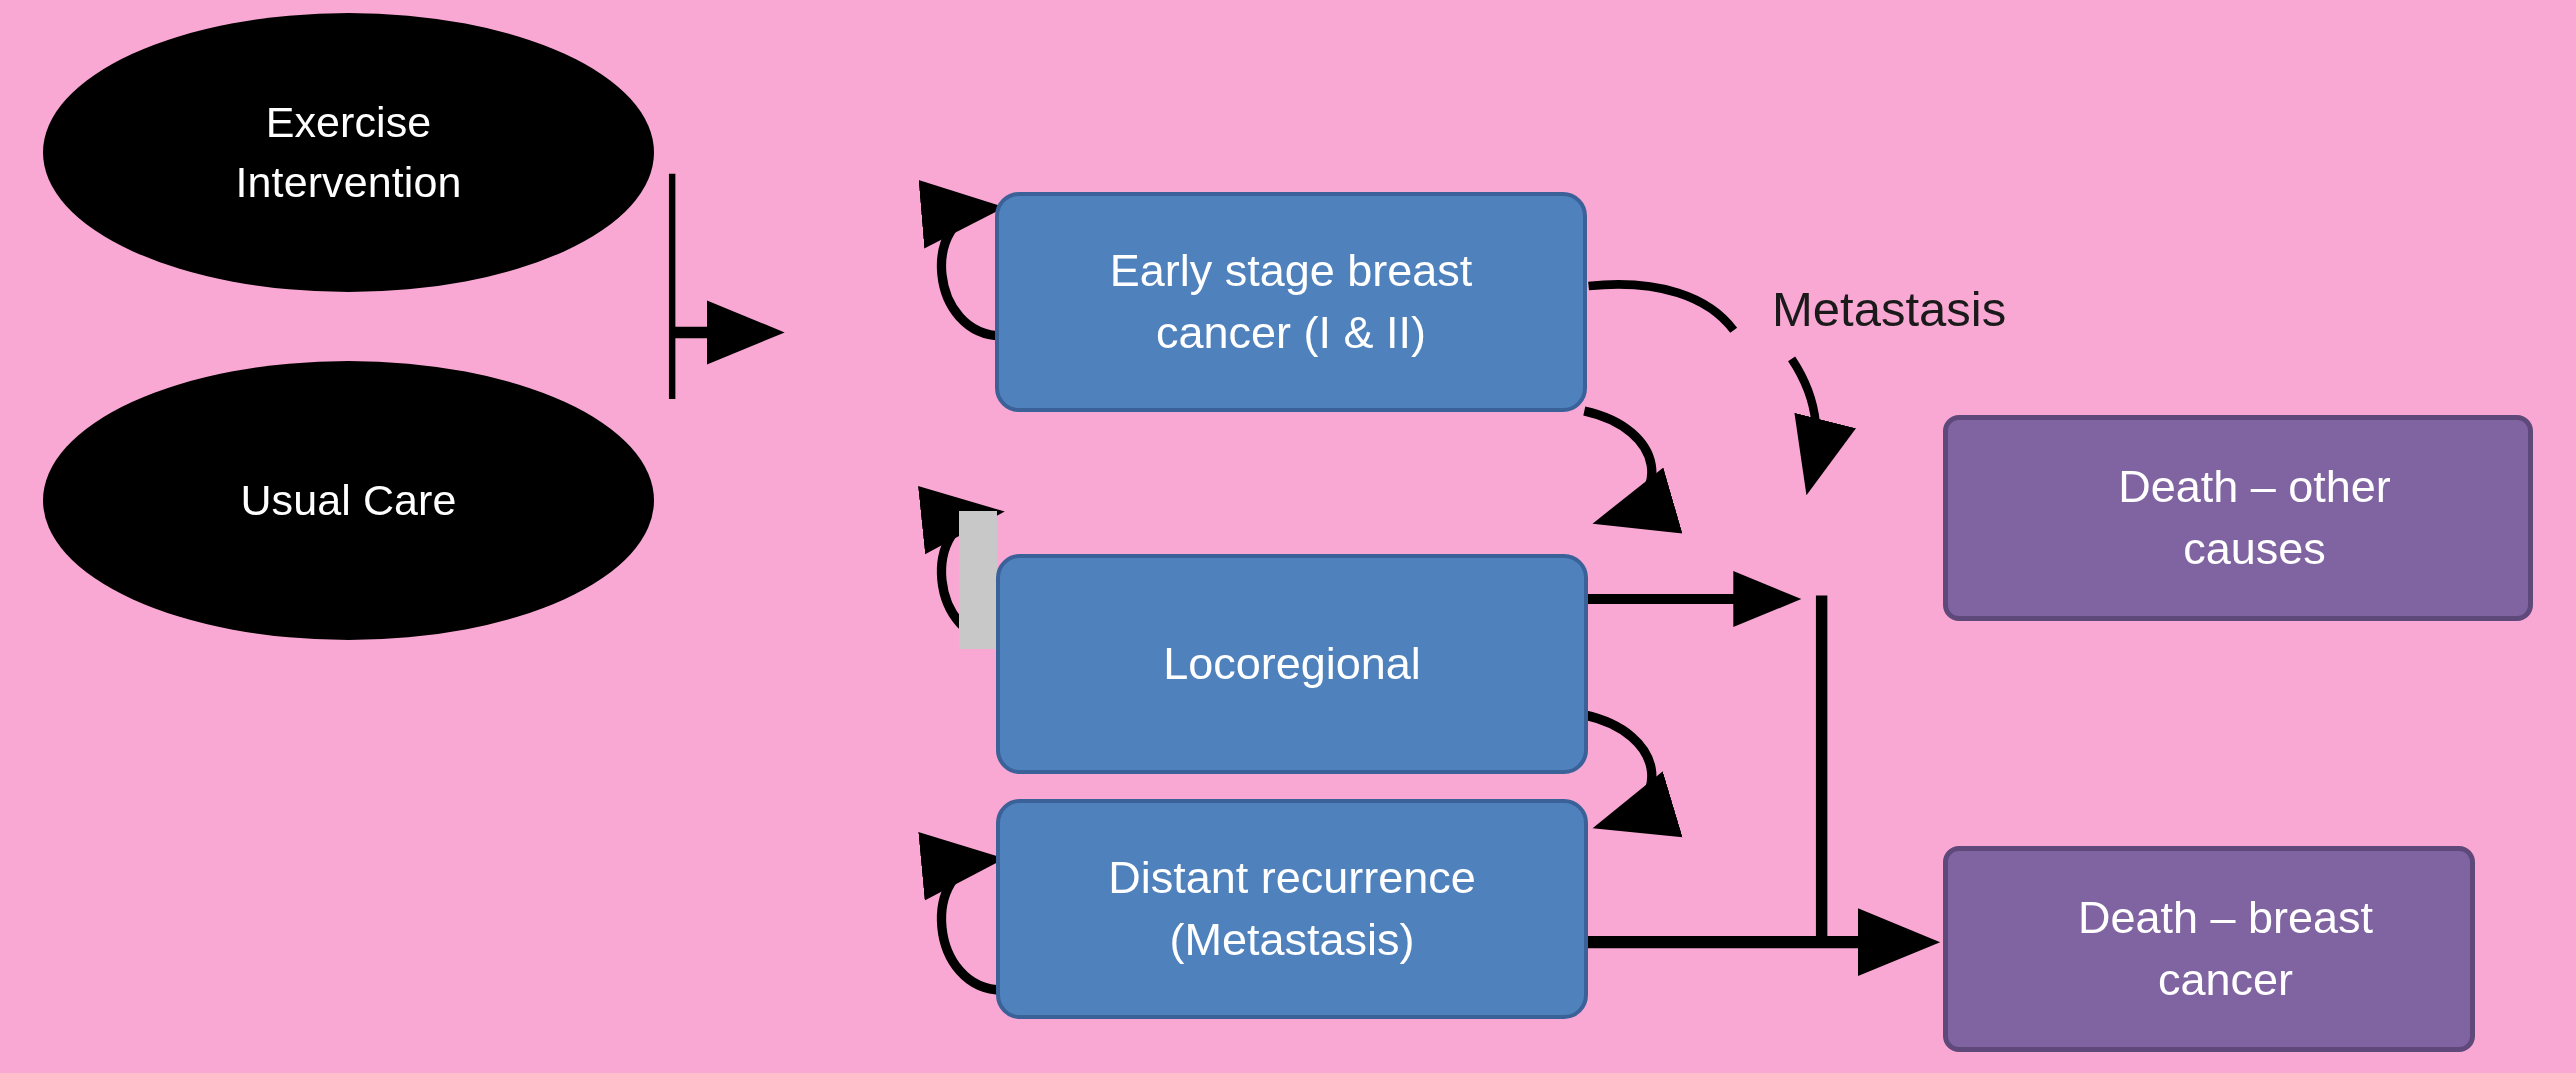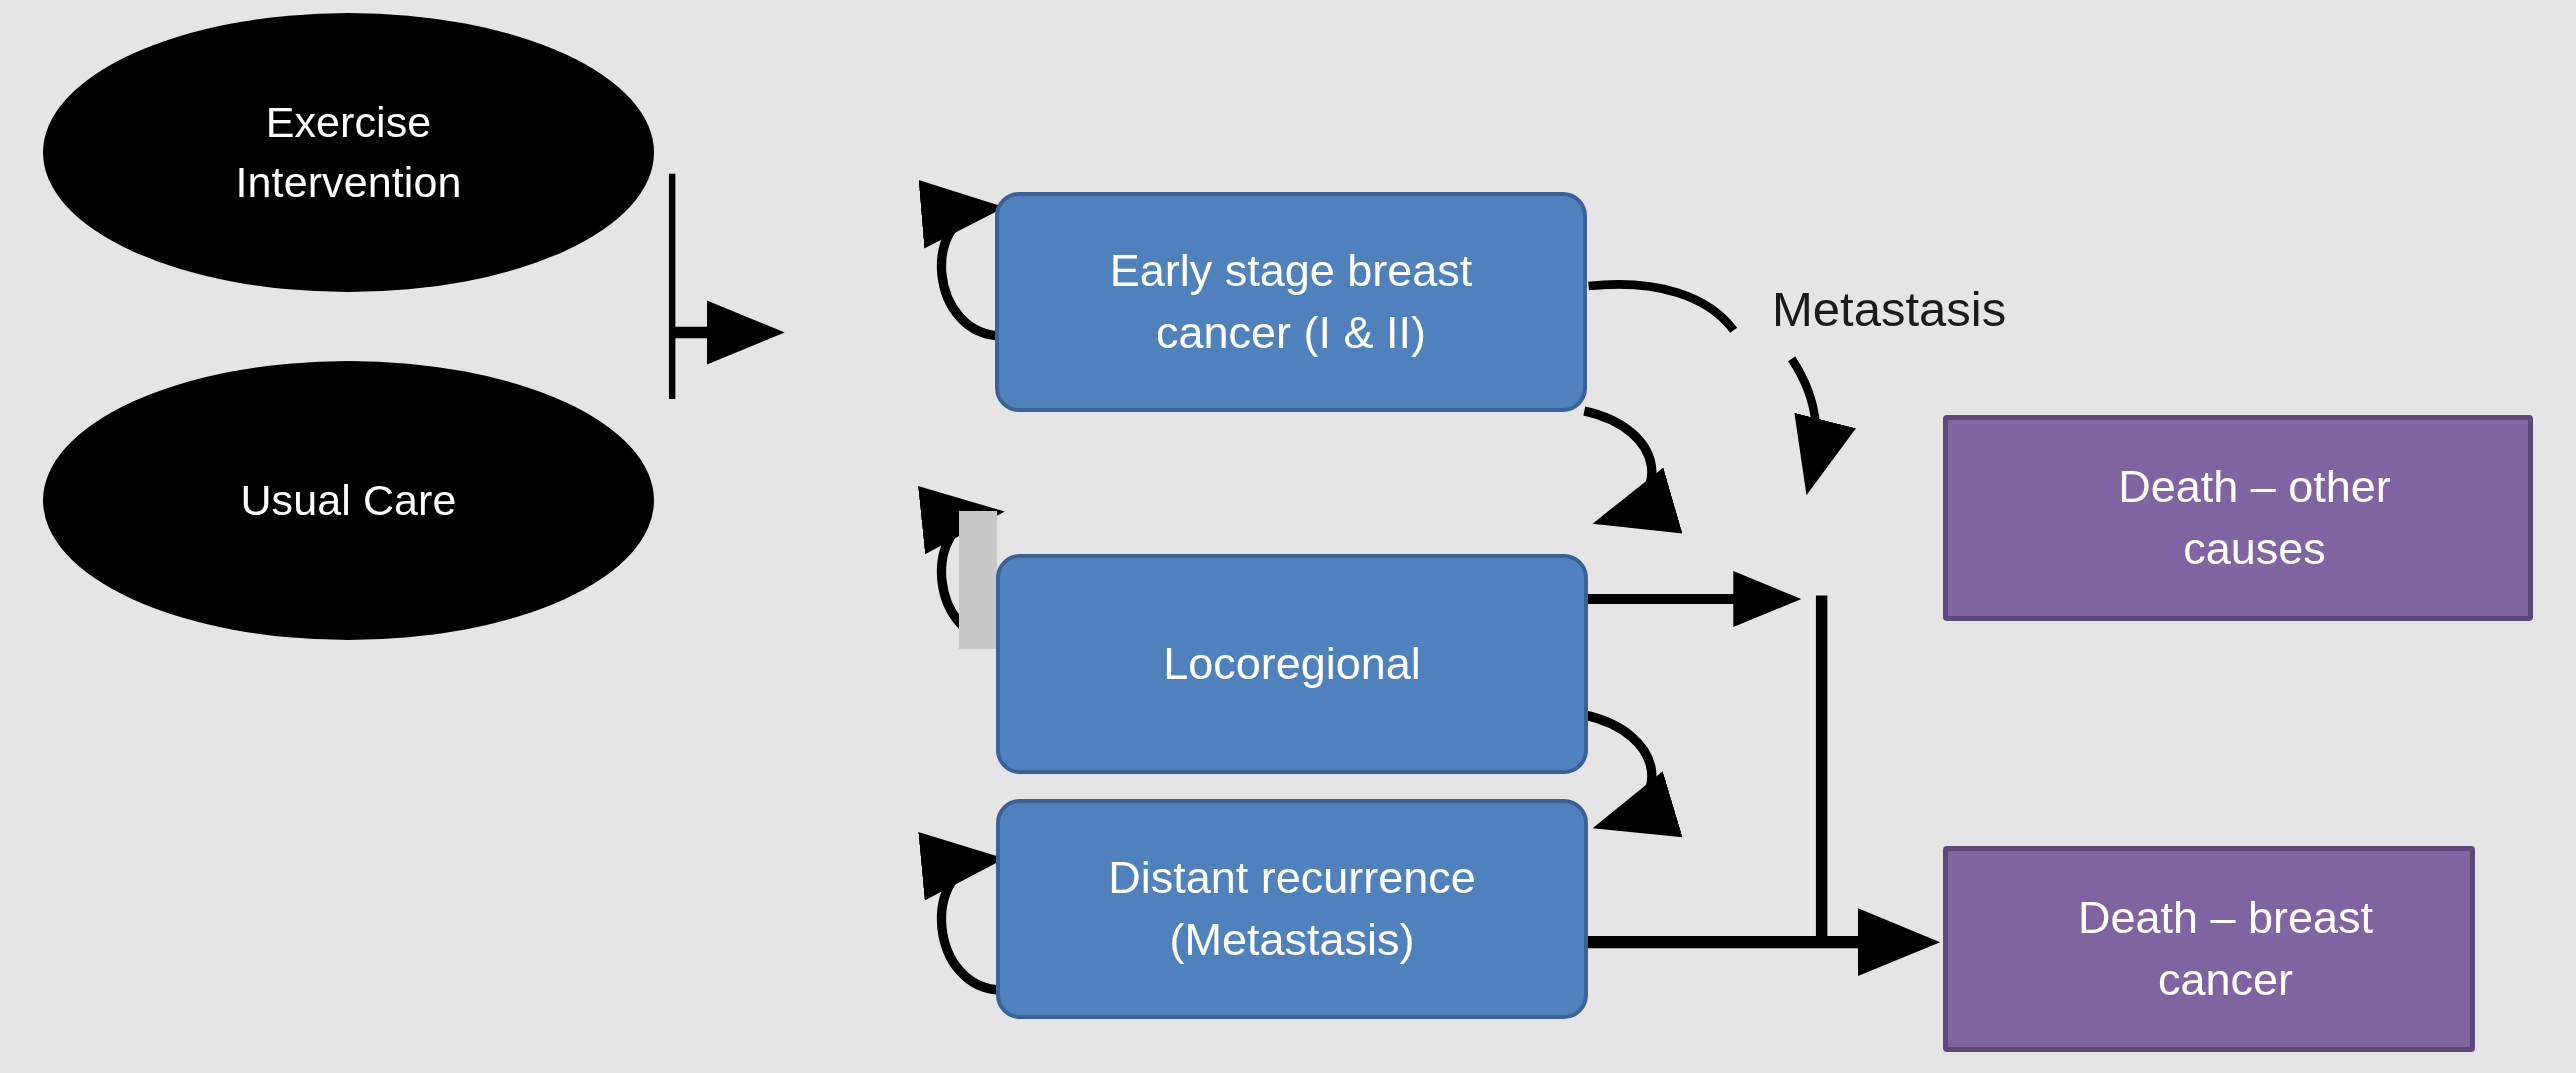--- a/index.html
+++ b/index.html
@@ -7,21 +7,21 @@
     padding: 0;
     background: #ffffff;
   }
   body {
     font-family: "Liberation Sans", sans-serif;
   }
   #diagram-root {
     position: relative;
     width: 2576px;
     height: 1073px;
-    background: #e5e5e5;
+    background: #f9a8d4;
     overflow: hidden;
   }
   #edge-layer {
     position: absolute;
     left: 0;
     top: 0;
     width: 2576px;
     height: 1073px;
   }
   .node {
@@ -47,21 +47,21 @@
   }
   .state-node {
     background: #4F81BD;
     border: 4.3px solid #3A6198;
     border-radius: 24px;
     font-size: 45px;
   }
   .death-node {
     background: #8064A2;
     border: 5px solid #5F497A;
-    border-radius: 4px;
+    border-radius: 16px;
     font-size: 45px;
     padding-left: 33px;
   }
   .edge-label {
     position: absolute;
     color: #1a1a1a;
     font-size: 49px;
     white-space: nowrap;
     line-height: 1;
   }

